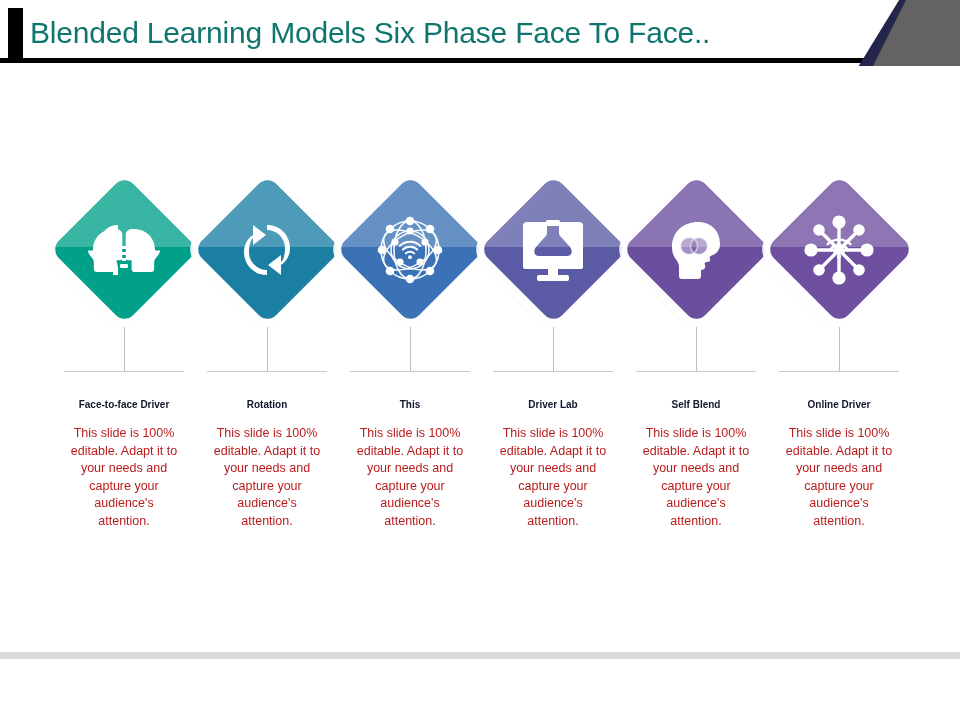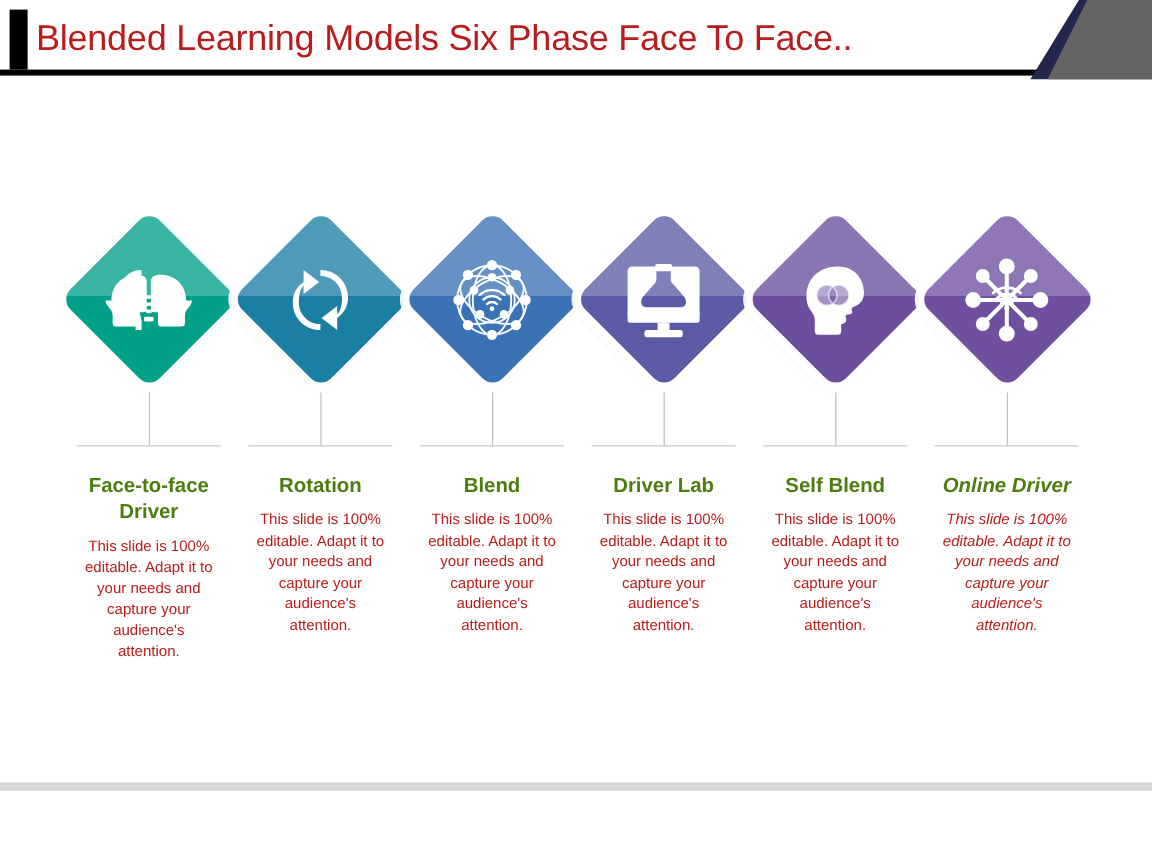--- a/index.html
+++ b/index.html
@@ -35,21 +35,21 @@
     width: 890px; height: 5px;
     background: #000000;
   }
   #title-text {
     position: absolute;
     left: 30px; top: 11px;
     width: 860px;
     font-size: 30px;
     line-height: 44px;
     font-weight: 400;
-    color: #b91c1c;
+    color: #0f766e;
     white-space: nowrap;
     letter-spacing: -0.2px;
   }
   
   #corner-navy {
     position: absolute;
     right: 0; top: 0;
     width: 105px; height: 72px;
     background: #23254a;
     clip-path: polygon(42% 0%, 100% 0%, 100% 100%, 0% 100%);
@@ -72,21 +72,21 @@
     align-items: flex-start;
   }
   .column {
     width: 136px;
     margin-right: 7px;
     display: flex;
     flex-direction: column;
     align-items: center;
     position: relative;
   }
-  .column:last-child { margin-right: 0; font-style: italic; }
+  .column:last-child { margin-right: 0; }
 
   
   .diamond-wrap {
     position: relative;
     width: 150px;
     height: 155px;
     margin-left: -7px;
     margin-right: -7px;
     display: flex;
     align-items: center;
@@ -132,24 +132,24 @@
   .rule {
     width: 120px;
     height: 1px;
     background: #c9c9c9;
     margin-top: 0px;
   }
 
   
   .col-title {
     margin-top: 22px;
-    font-size: 17px;
+    font-size: 10px;
     font-weight: bold;
     line-height: 22px;
-    color: #4d7c0f;
+    color: #0f172a;
     text-align: center;
     width: 118px;
   }
   .col-body {
     margin-top: 9px;
     font-size: 12.5px;
     line-height: 17.5px;
     color: #b91c1c;
     text-align: center;
     width: 108px;
@@ -256,21 +256,21 @@
               <circle cx="0" cy="3.2" r="1.9"></circle>
               <path d="M-4.2 -0.6 A6 6 0 0 1 4.2 -0.6" stroke="#ffffff" stroke-width="2" fill="none" stroke-linecap="round"></path>
               <path d="M-7.2 -4.4 A10.5 10.5 0 0 1 7.2 -4.4" stroke="#ffffff" stroke-width="2" fill="none" stroke-linecap="round"></path>
               <path d="M-10.2 -8.2 A15 15 0 0 1 10.2 -8.2" stroke="#ffffff" stroke-width="2" fill="none" stroke-linecap="round"></path>
             </g>
           </svg>
         </div>
       </div>
       <div class="stem"></div>
       <div class="rule"></div>
-      <div class="col-title">Blend</div>
+      <div class="col-title">This</div>
       <div class="col-body">This slide is 100% editable. Adapt it to your needs and capture your audience's attention.</div>
     </div>
 
     <div class="column">
       <div class="diamond-wrap">
         <div class="diamond" style="background:#5B5BA5;">
           <div class="sheen"></div>
         </div>
         <div class="icon-holder">
           <svg width="72" height="72" viewBox="0 0 72 72">

